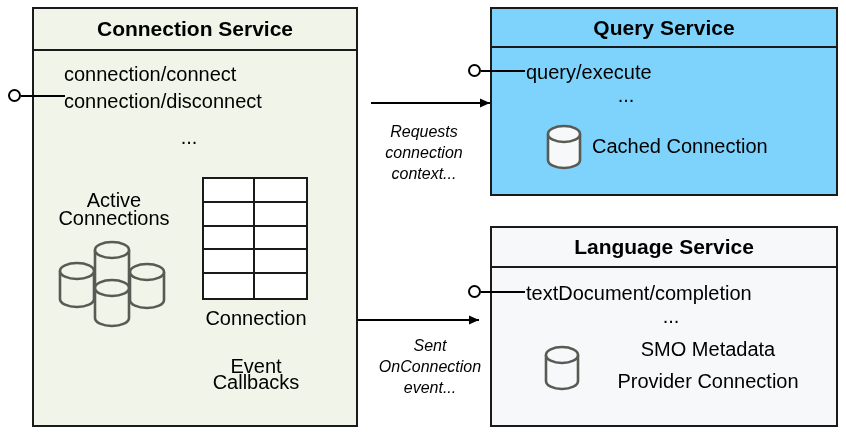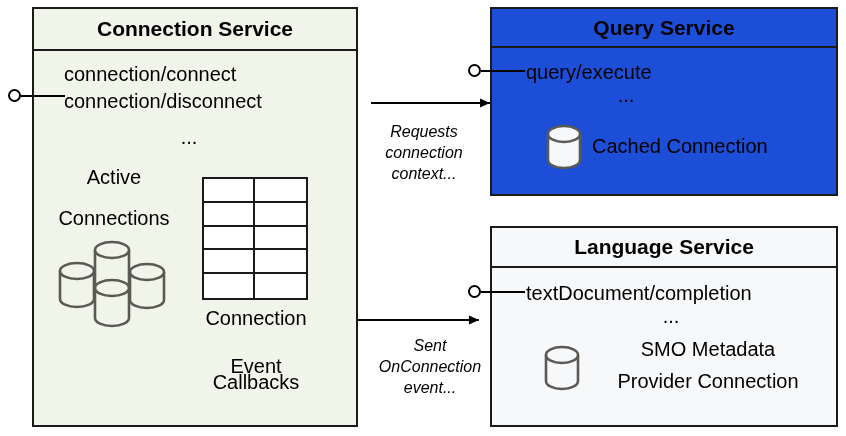--- a/index.html
+++ b/index.html
@@ -57,21 +57,21 @@
     height: 42px;
     font-size: 21px;
   }
   #connection-service .box-body { top: 42px; }
 
   #query-service {
     left: 490px;
     top: 7px;
     width: 348px;
     height: 189px;
-    background: #1d4ed8;
+    background: #7dd3fc;
   }
   #query-service .box-header {
     height: 39px;
     font-size: 21px;
   }
   #query-service .box-body { top: 39px; }
 
   #language-service {
     left: 490px;
     top: 226px;
@@ -175,21 +175,21 @@
 
   <div class="box" id="connection-service">
     <div class="box-header">Connection Service</div>
     <div class="box-body"></div>
   </div>
 
   <div class="iface-text" style="left:64px; top:88px;">connection/disconnect</div>
   <div class="iface-text" style="left:64px; top:61px;">connection/connect</div>
   <div class="ellipsis" style="left:64px; top:127px; width:250px;">...</div>
 
-  <div class="label-block" style="left:38px; top:165px; width:152px;">Active</div>
+  <div class="label-block" style="left:38px; top:188px; width:152px;">Active</div>
   <div class="label-block" style="left:38px; top:206px; width:152px;">Connections</div>
 
   <div class="cyl" style="left:54px; top:240px; width:116px; height:92px;">
     <svg width="116" height="92" viewBox="0 0 116 92" fill="none">
 
       <path d="M6 31 v28 a17 8 0 0 0 34 0 v-28" stroke="#5a5a55" stroke-width="2.6" fill="#f1f4e8"></path>
       <ellipse cx="23" cy="31" rx="17" ry="8" stroke="#5a5a55" stroke-width="2.6" fill="#f1f4e8"></ellipse>
 
       <path d="M76 32 v28 a17 8 0 0 0 34 0 v-28" stroke="#5a5a55" stroke-width="2.6" fill="#f1f4e8"></path>
       <ellipse cx="93" cy="32" rx="17" ry="8" stroke="#5a5a55" stroke-width="2.6" fill="#f1f4e8"></ellipse>

